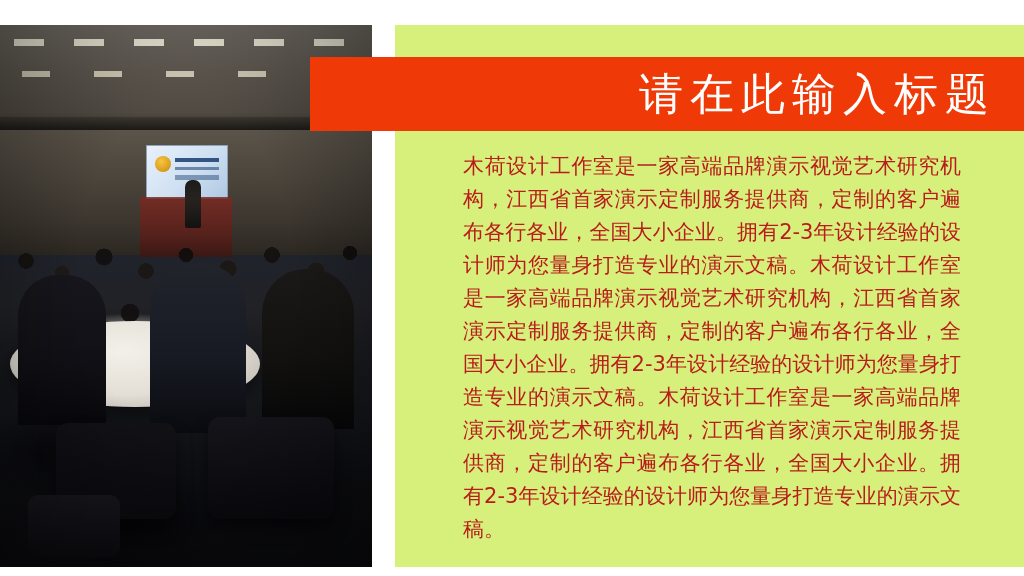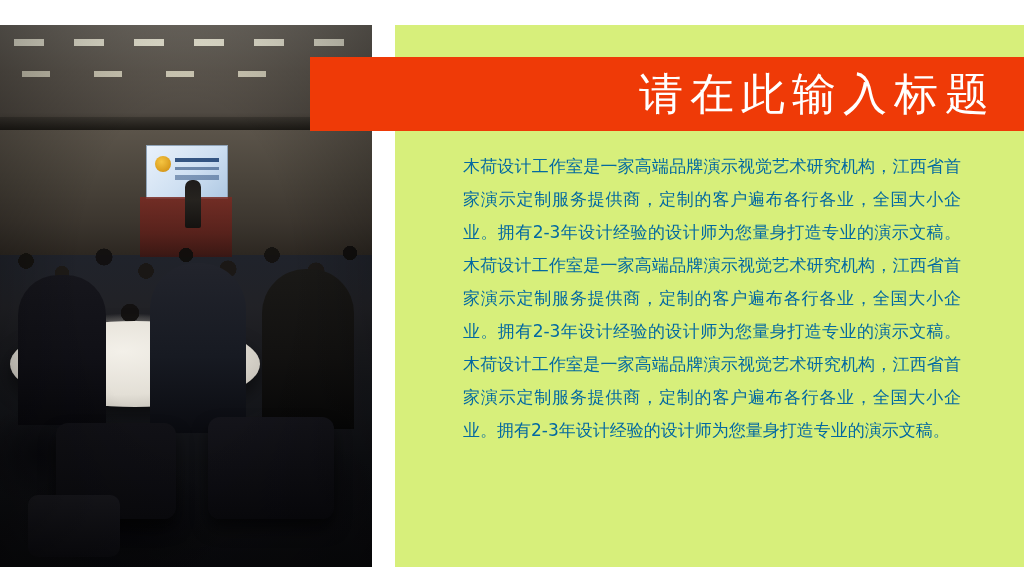--- a/index.html
+++ b/index.html
@@ -261,22 +261,22 @@
     line-height: 1;
     white-space: nowrap;
     font-family: "DejaVu Sans", "Liberation Sans", sans-serif;
   }
 
   .body-text {
     position: absolute;
     left: 68px;
     top: 125px;
     width: 498px;
-    color: #0369a1;
-    font-size: 17px;
+    color: #b91c1c;
+    font-size: 21px;
     line-height: 33px;
     text-align: justify;
     text-justify: inter-ideograph;
     font-family: "DejaVu Sans", "Liberation Sans", sans-serif;
   }
 </style>
 </head>
 <body>
 
 <div class="slide">

